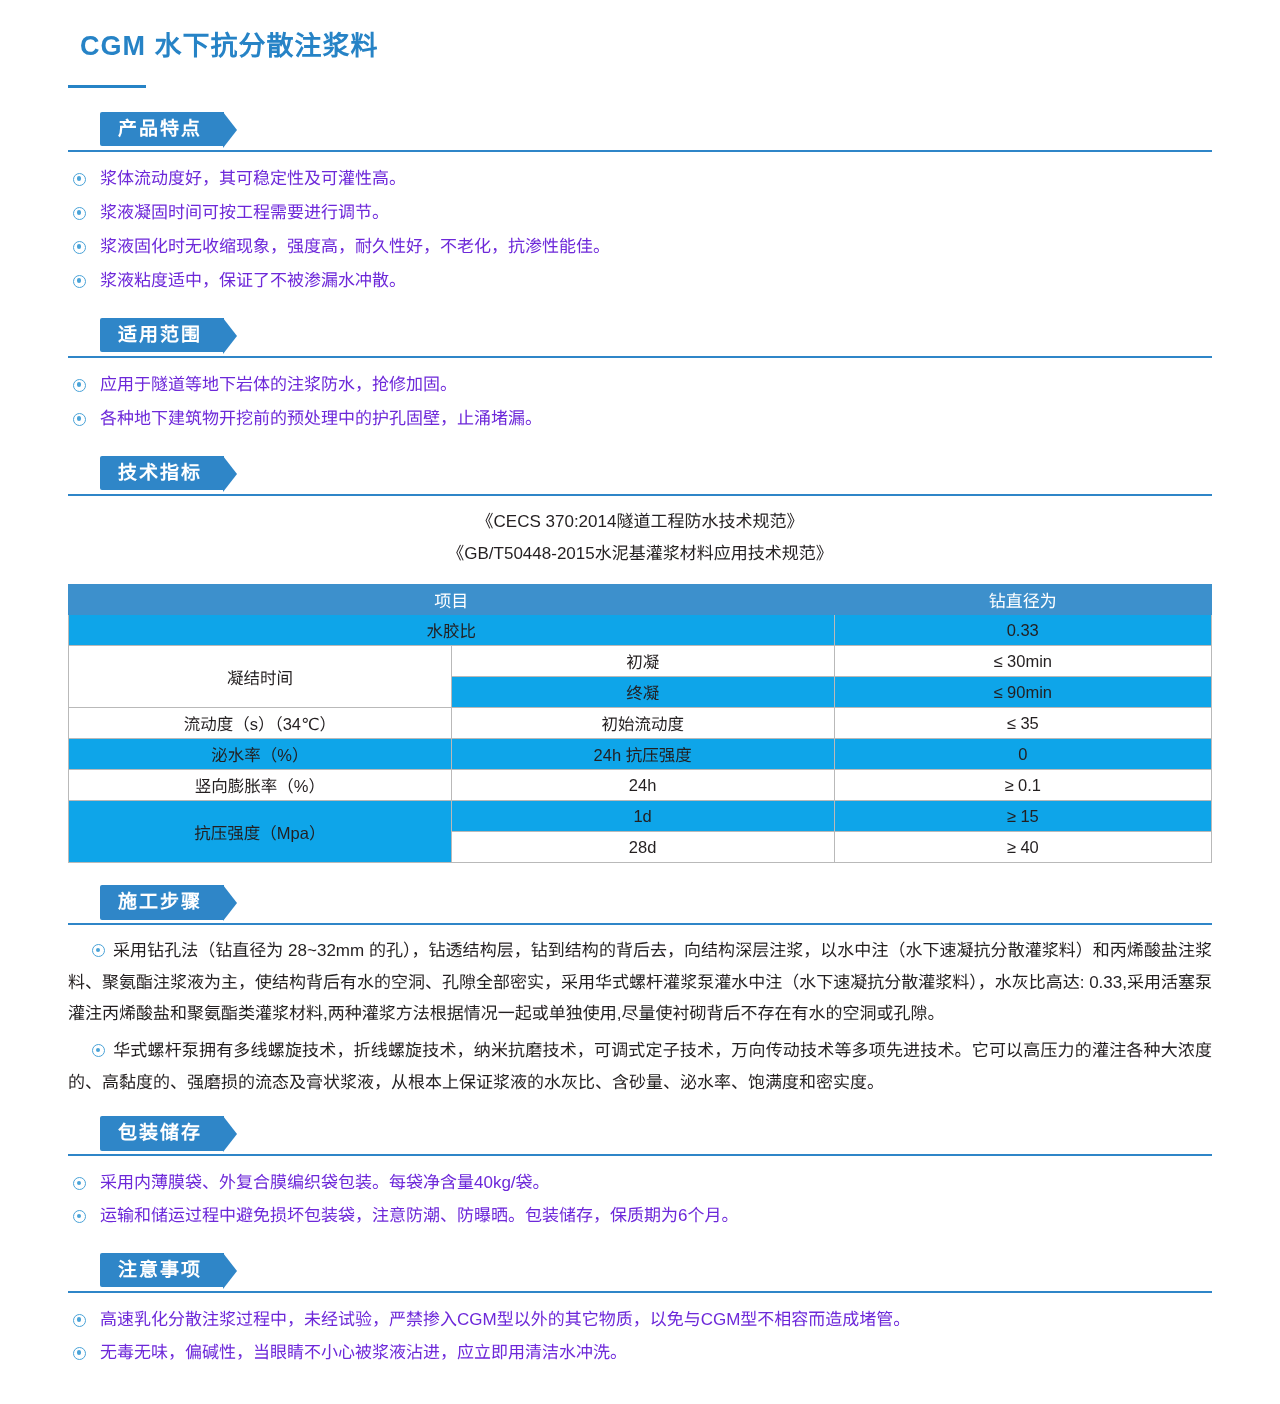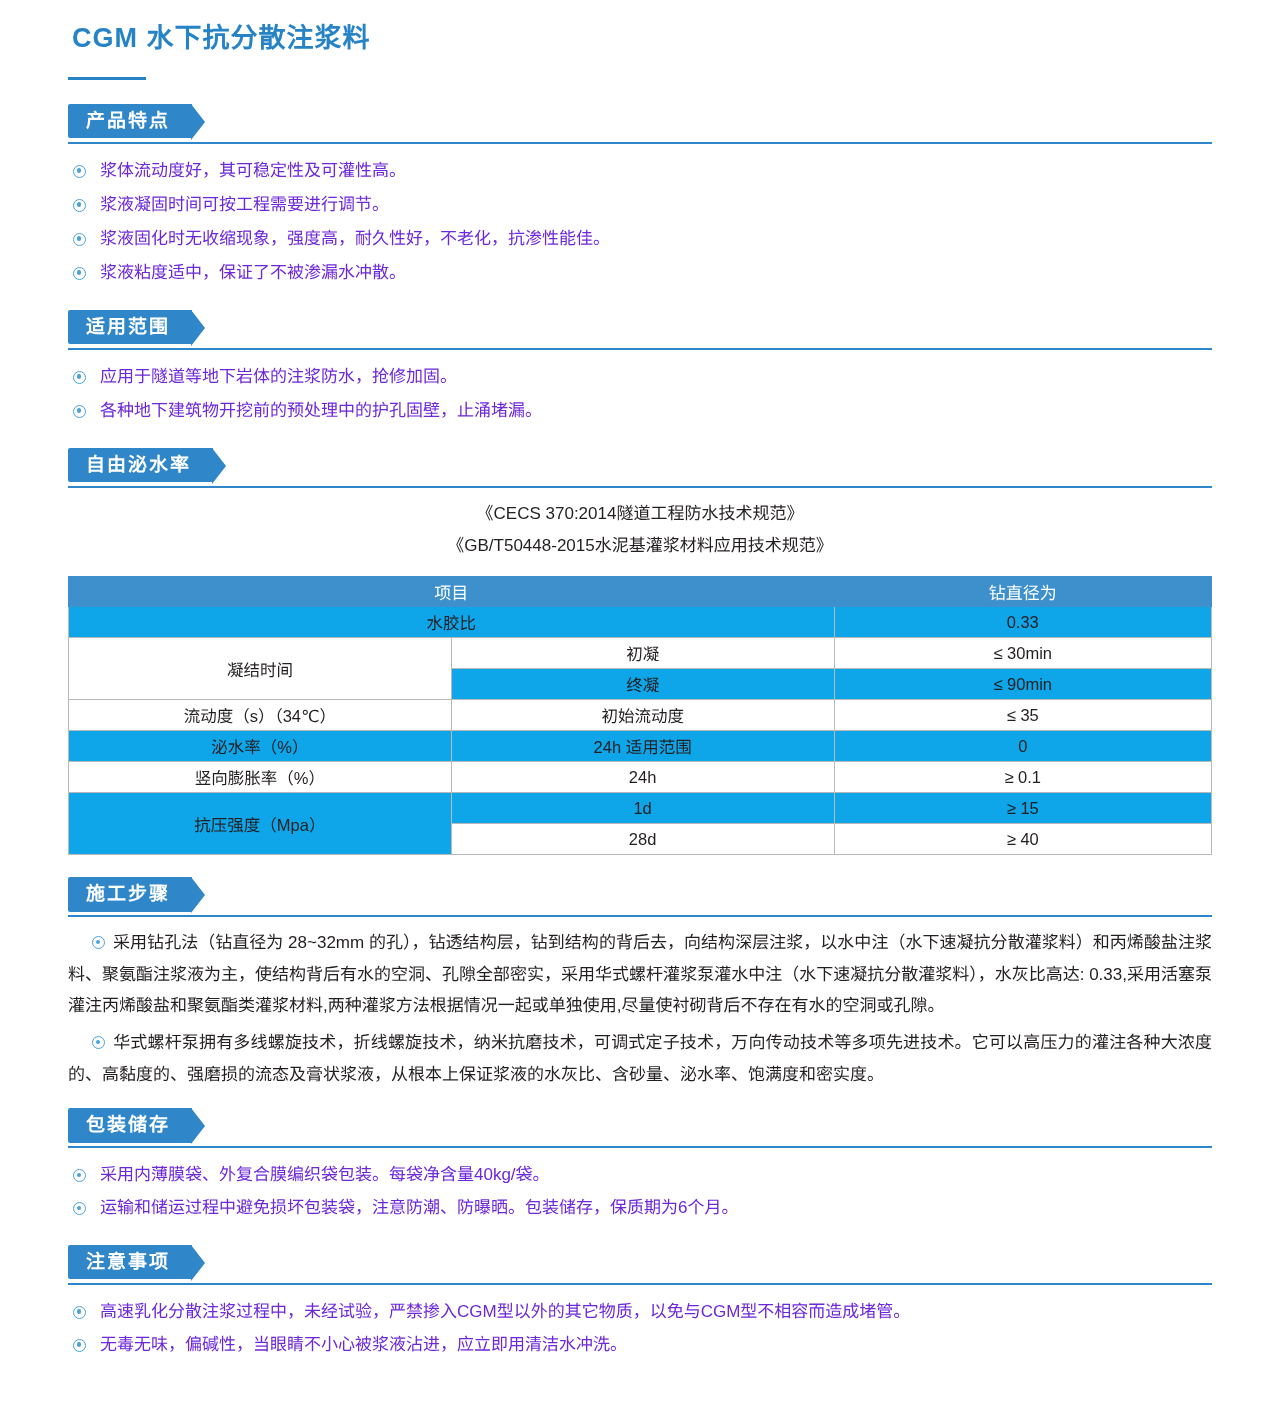--- a/index.html
+++ b/index.html
@@ -20,21 +20,21 @@
     padding: 0 68px 20px 68px;
   }
 
   
   .doc-title {
     font-size: 27px;
     font-weight: bold;
     color: #2683c6;
     letter-spacing: 1px;
     padding-top: 14px;
-    margin: 4px;
+    margin: 12px;
     line-height: 1.5;
   }
   .title-rule {
     width: 78px;
     height: 3px;
     background: #2683c6;
     margin-top: 18px;
     margin-bottom: 24px;
   }
 
@@ -52,20 +52,21 @@
     position: relative;
     background: #2f86c8;
     color: #ffffff;
     font-size: 19px;
     font-weight: bold;
     letter-spacing: 2px;
     padding: 7px 22px 7px 18px;
     line-height: 1.1;
     border-radius: 2px 0 0 2px;
     z-index: 2;
+    margin-left: 32px;
   }
   .sec-tag::after {
     content: "";
     position: absolute;
     right: -13px;
     top: 0;
     width: 0; height: 0;
     border-top: 18px solid transparent;
     border-bottom: 18px solid transparent;
     border-left: 14px solid #2f86c8;
@@ -209,21 +210,21 @@
       <span class="sec-line"></span>
     </div>
     <ul class="bullets">
       <li><span class="bullet-ico"></span><span>应用于隧道等地下岩体的注浆防水，抢修加固。</span></li>
       <li><span class="bullet-ico"></span><span>各种地下建筑物开挖前的预处理中的护孔固壁，止涌堵漏。</span></li>
     </ul>
   </div>
 
   <div class="section">
     <div class="sec-head">
-      <span class="sec-tag">自由泌水率</span>
+      <span class="sec-tag">技术指标</span>
       <span class="sec-line"></span>
     </div>
     <div class="standards">
       <div>《CECS 370:2014隧道工程防水技术规范》</div>
       <div>《GB/T50448-2015水泥基灌浆材料应用技术规范》</div>
     </div>
 
     <table class="perf">
       <colgroup>
         <col class="col-a">
@@ -250,21 +251,21 @@
           <td>终凝</td>
           <td>≤ 90min</td>
         </tr>
         <tr>
           <td>流动度（s）（34℃）</td>
           <td>初始流动度</td>
           <td>≤ 35</td>
         </tr>
         <tr class="alt">
           <td>泌水率（%）</td>
-          <td>24h 适用范围</td>
+          <td>24h 抗压强度</td>
           <td>0</td>
         </tr>
         <tr>
           <td>竖向膨胀率（%）</td>
           <td>24h</td>
           <td>≥ 0.1</td>
         </tr>
         <tr class="alt">
           <td rowspan="2">抗压强度（Mpa）</td>
           <td>1d</td>

